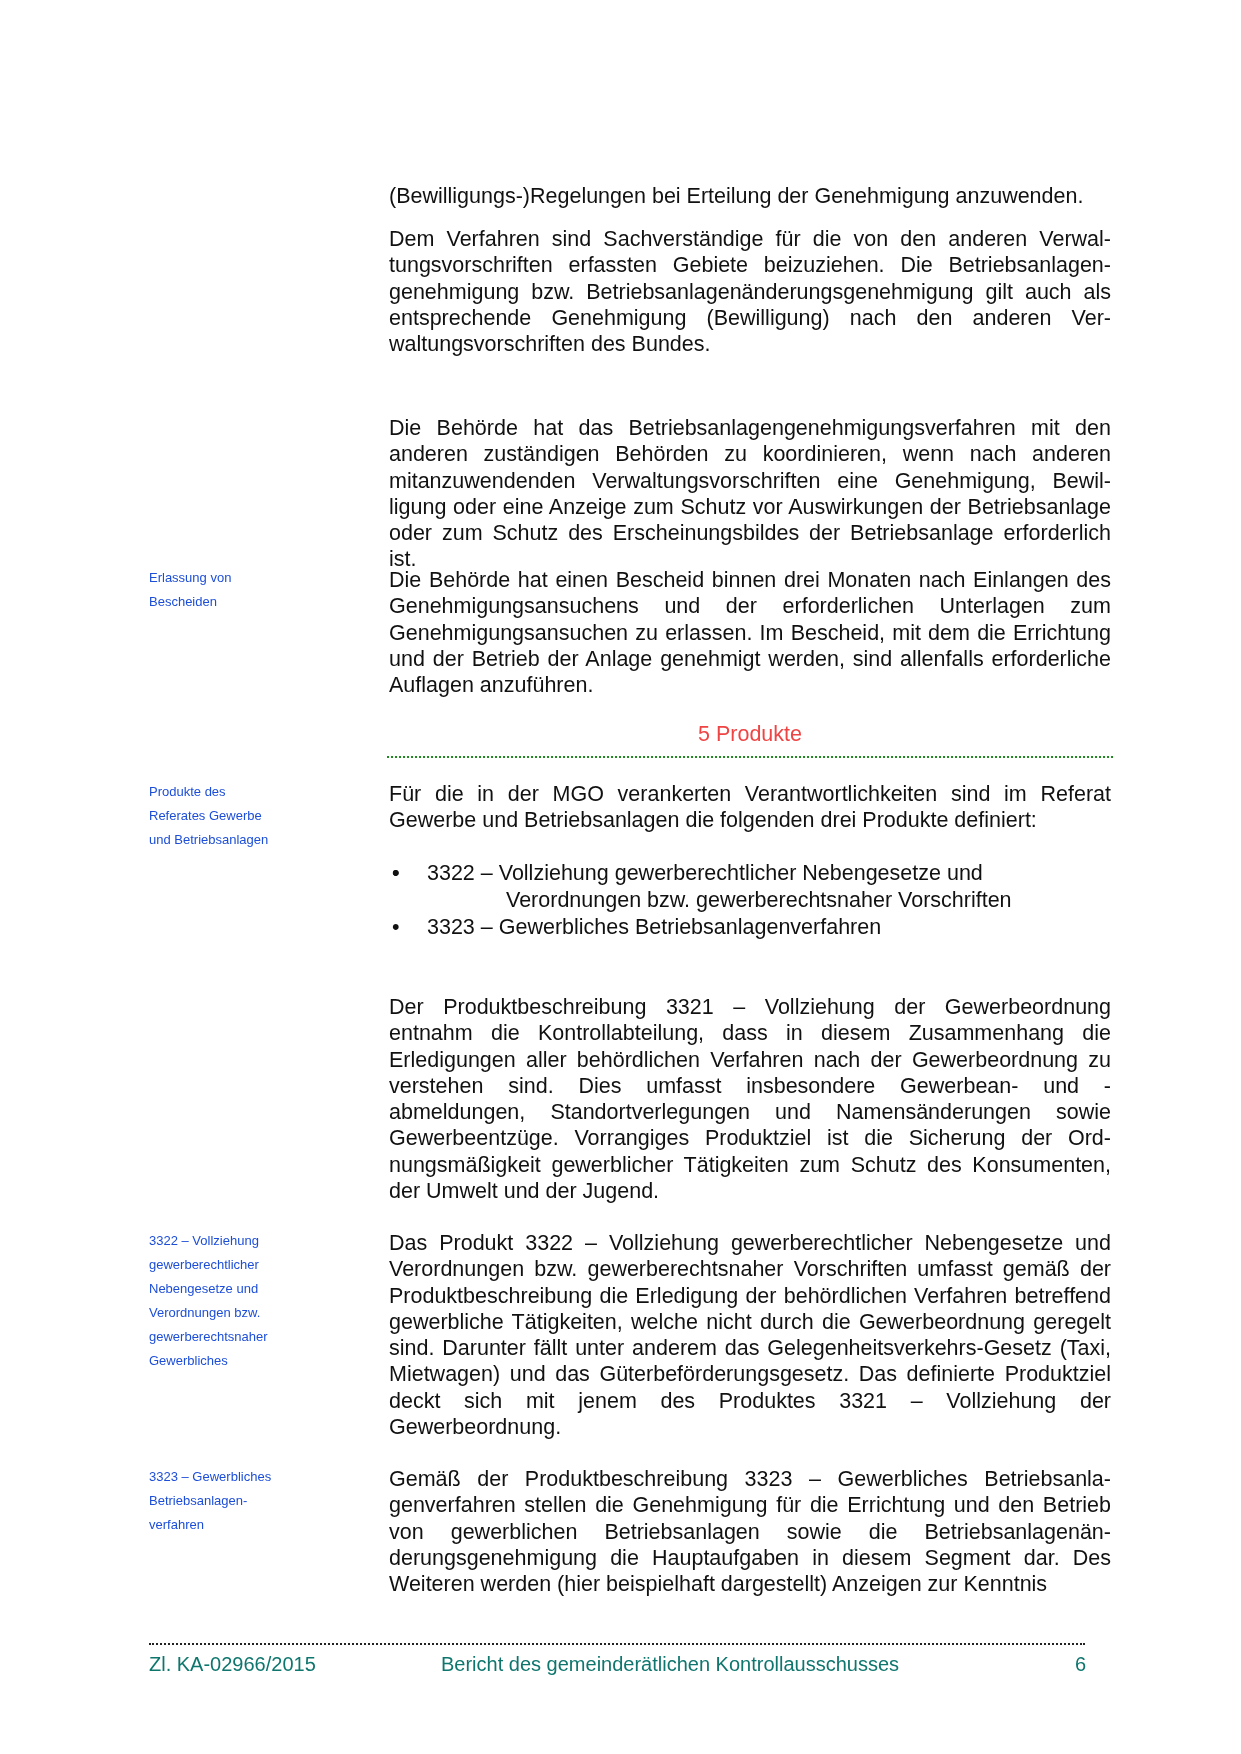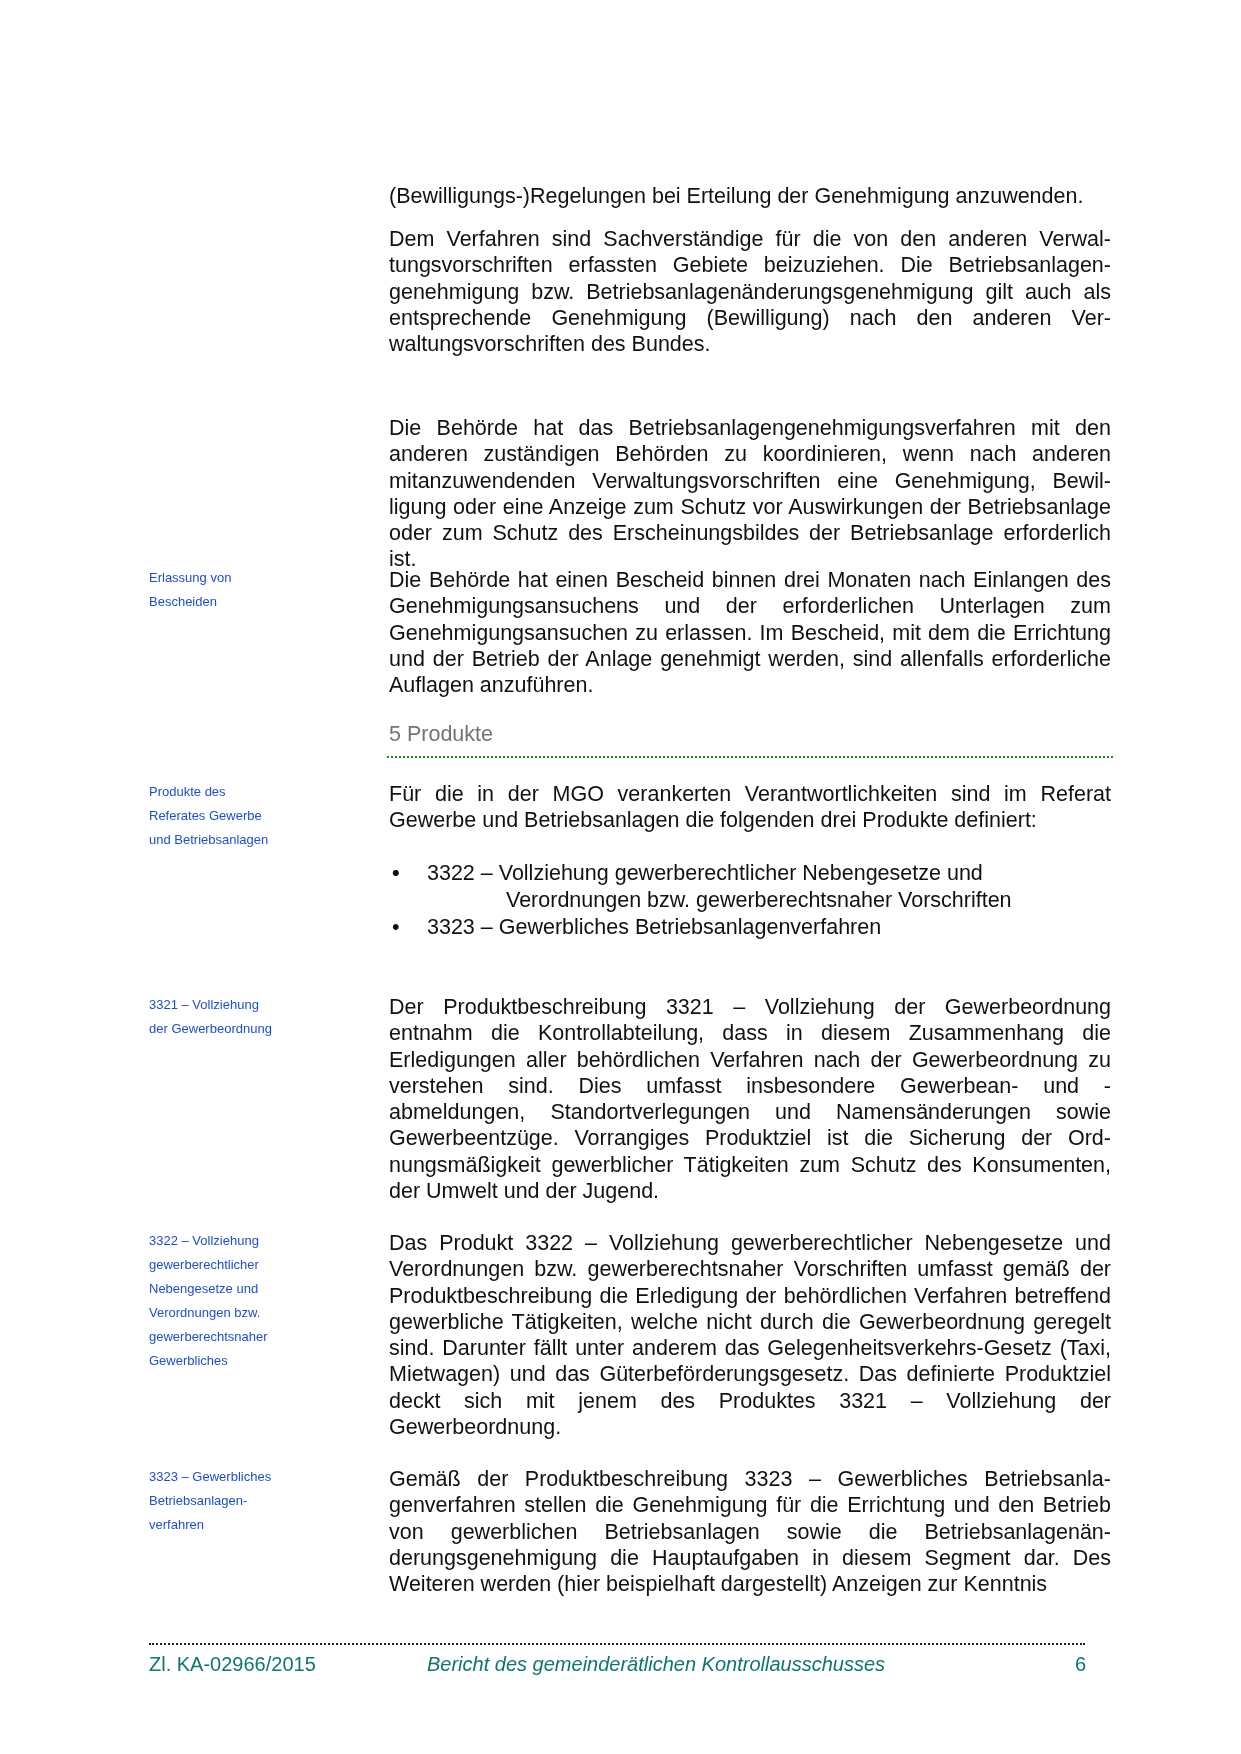--- a/index.html
+++ b/index.html
@@ -5,34 +5,34 @@
     html, body { margin: 0; padding: 0; background: #ffffff; }
     body { width: 1241px; height: 1754px; position: relative; overflow: hidden;
            font-family: "Liberation Sans", sans-serif; color: #111111; }
     .page { position: absolute; left: 0; top: 0; width: 1241px; height: 1754px; }
     .body-col { position: absolute; left: 389px; width: 722px; font-size: 21.5px;
                 line-height: 26.3px; text-align: justify; }
     .body-col p { margin: 0; }
     .margin-note { position: absolute; left: 149px; width: 210px; font-size: 13px;
                    line-height: 24px; color: #1d4ed8; }
     .margin-note span { display: block; }
-    .heading { position: absolute; left: 389px; width: 722px; top: 722px; text-align: left;
-               font-size: 21.5px; color: #737373; }
+    .heading { position: absolute; left: 389px; width: 722px; top: 722px; text-align: center;
+               font-size: 21.5px; color: #ef4444; }
     .heading-rule { position: absolute; left: 387px; width: 726px; top: 756px; height: 0;
                     border-top: 2.5px dotted #1f8a1f; }
     ul.products { position: absolute; left: 389px; width: 722px; top: 860px; margin: 0; padding: 0;
                   list-style: none; font-size: 21.5px; line-height: 27px; }
     ul.products li { position: relative; padding-left: 38px; }
     ul.products li .bullet { position: absolute; left: 3px; top: 0; }
     ul.products li .cont { display: block; padding-left: 79px; }
     .footer-rule { position: absolute; left: 149px; width: 936px; top: 1643px; height: 0;
                    border-top: 2.5px dotted #222222; }
     .footer { position: absolute; top: 1653px; font-size: 20px; color: #0f766e; }
     .footer.left { left: 149px; }
-    .footer.center { left: 427px; font-style: italic; }
+    .footer.center { left: 441px; }
     .footer.right { left: 1075px; }
   </style>
 </head>
 <body>
 
 <div class="page">
 
   <div class="body-col" style="top:147px;margin-top:36px;">
     <p>(Bewilligungs-)Regelungen bei Erteilung der Genehmigung anzuwen­den.</p>
   </div>
@@ -73,24 +73,20 @@
       <span class="bullet">•</span>
       <span>3322 – Vollziehung gewerberechtlicher Nebengesetze und</span>
       <span class="cont">Verordnungen bzw. gewerberechtsnaher Vorschriften</span>
     </li>
     <li>
       <span class="bullet">•</span>
       <span>3323 – Gewerbliches Betriebsanlagenverfahren</span>
     </li>
   </ul>
 
-  <div class="margin-note" style="top:993px;">
-    <span>3321 – Vollziehung</span>
-    <span>der Gewerbeordnung</span>
-  </div>
   <div class="body-col" style="top:994px;">
     <p>Der Produktbeschreibung 3321 – Vollziehung der Gewerbeordnung entnahm die Kontrollabteilung, dass in diesem Zusammenhang die Erledigungen aller behördlichen Verfahren nach der Gewerbeordnung zu verstehen sind. Dies umfasst insbesondere Gewerbean- und -abmeldungen, Standortverlegungen und Namensänderungen sowie Gewerbeentzüge. Vorrangiges Produktziel ist die Sicherung der Ord­nungsmäßigkeit gewerblicher Tätigkeiten zum Schutz des Konsumen­ten, der Umwelt und der Jugend.</p>
   </div>
 
   <div class="margin-note" style="top:1229px;">
     <span>3322 – Vollziehung</span>
     <span>gewerberechtlicher</span>
     <span>Nebengesetze und</span>
     <span>Verordnungen bzw.</span>
     <span>gewerberechtsnaher</span>

